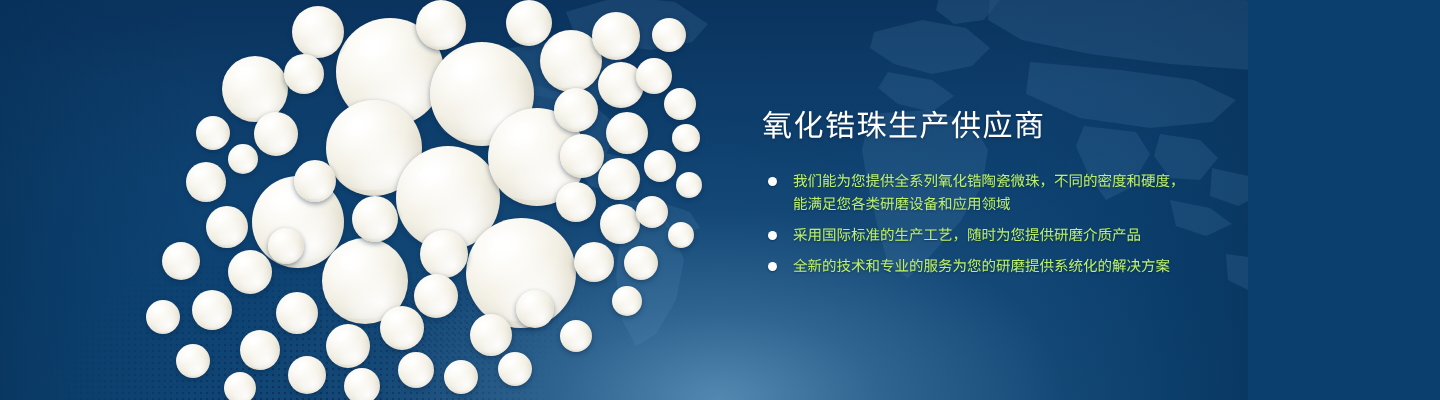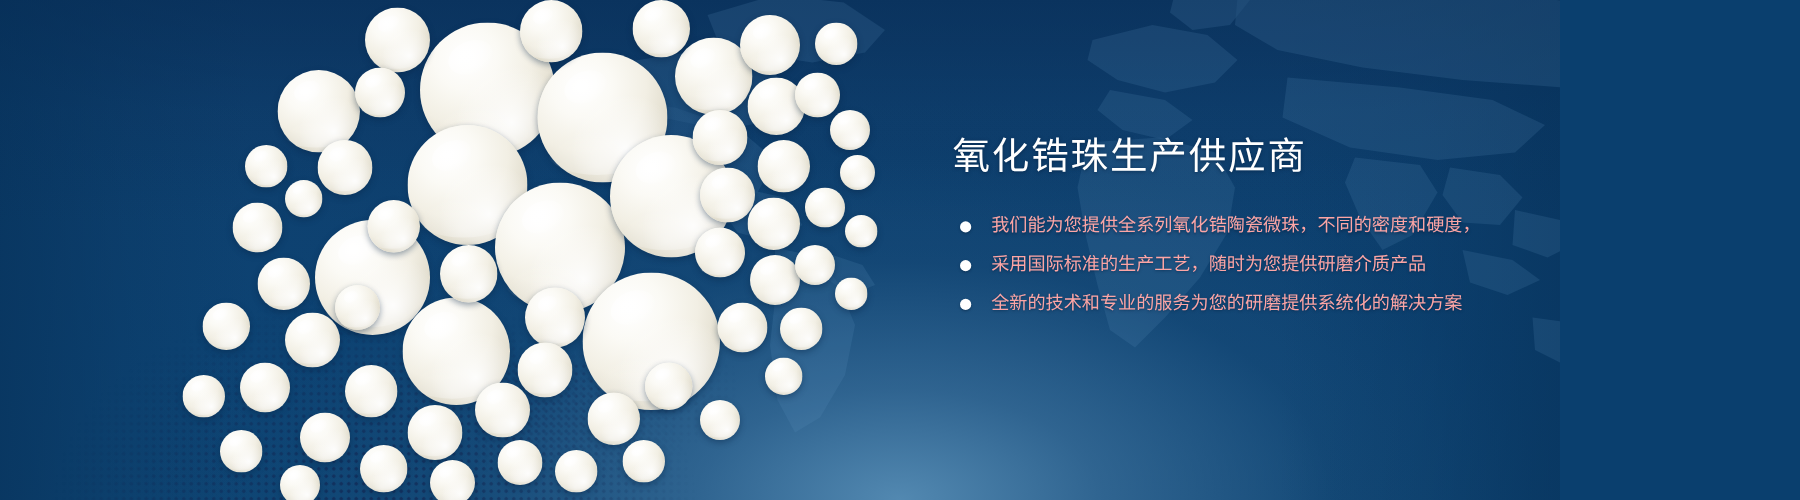--- a/index.html
+++ b/index.html
@@ -144,21 +144,21 @@
     list-style: none;
     margin: 0;
     padding: 0;
   }
   .bullet {
     position: relative;
     padding-left: 31px;
     margin-bottom: 8px;
     font-size: 14.5px;
     line-height: 23px;
-    color: #fca5a5;
+    color: #bef264;
     text-shadow: 0 1px 2px rgba(4,28,56,0.5);
   }
   .bullet:last-child { margin-bottom: 0; }
   .bullet-dot {
     position: absolute;
     left: 6px;
     top: 7px;
     width: 9px;
     height: 9px;
     border-radius: 50%;
@@ -291,20 +291,21 @@
 
   <div class="content">
 
     <h1 class="headline">氧化锆珠生产供应商</h1>
 
     <ul class="bullets">
 
       <li class="bullet">
         <span class="bullet-dot"></span>
         <span class="bullet-line">我们能为您提供全系列氧化锆陶瓷微珠，不同的密度和硬度，</span>
+        <span class="bullet-line">能满足您各类研磨设备和应用领域</span>
       </li>
 
       <li class="bullet">
         <span class="bullet-dot"></span>
         <span class="bullet-line">采用国际标准的生产工艺，随时为您提供研磨介质产品</span>
       </li>
 
       <li class="bullet">
         <span class="bullet-dot"></span>
         <span class="bullet-line">全新的技术和专业的服务为您的研磨提供系统化的解决方案</span>

